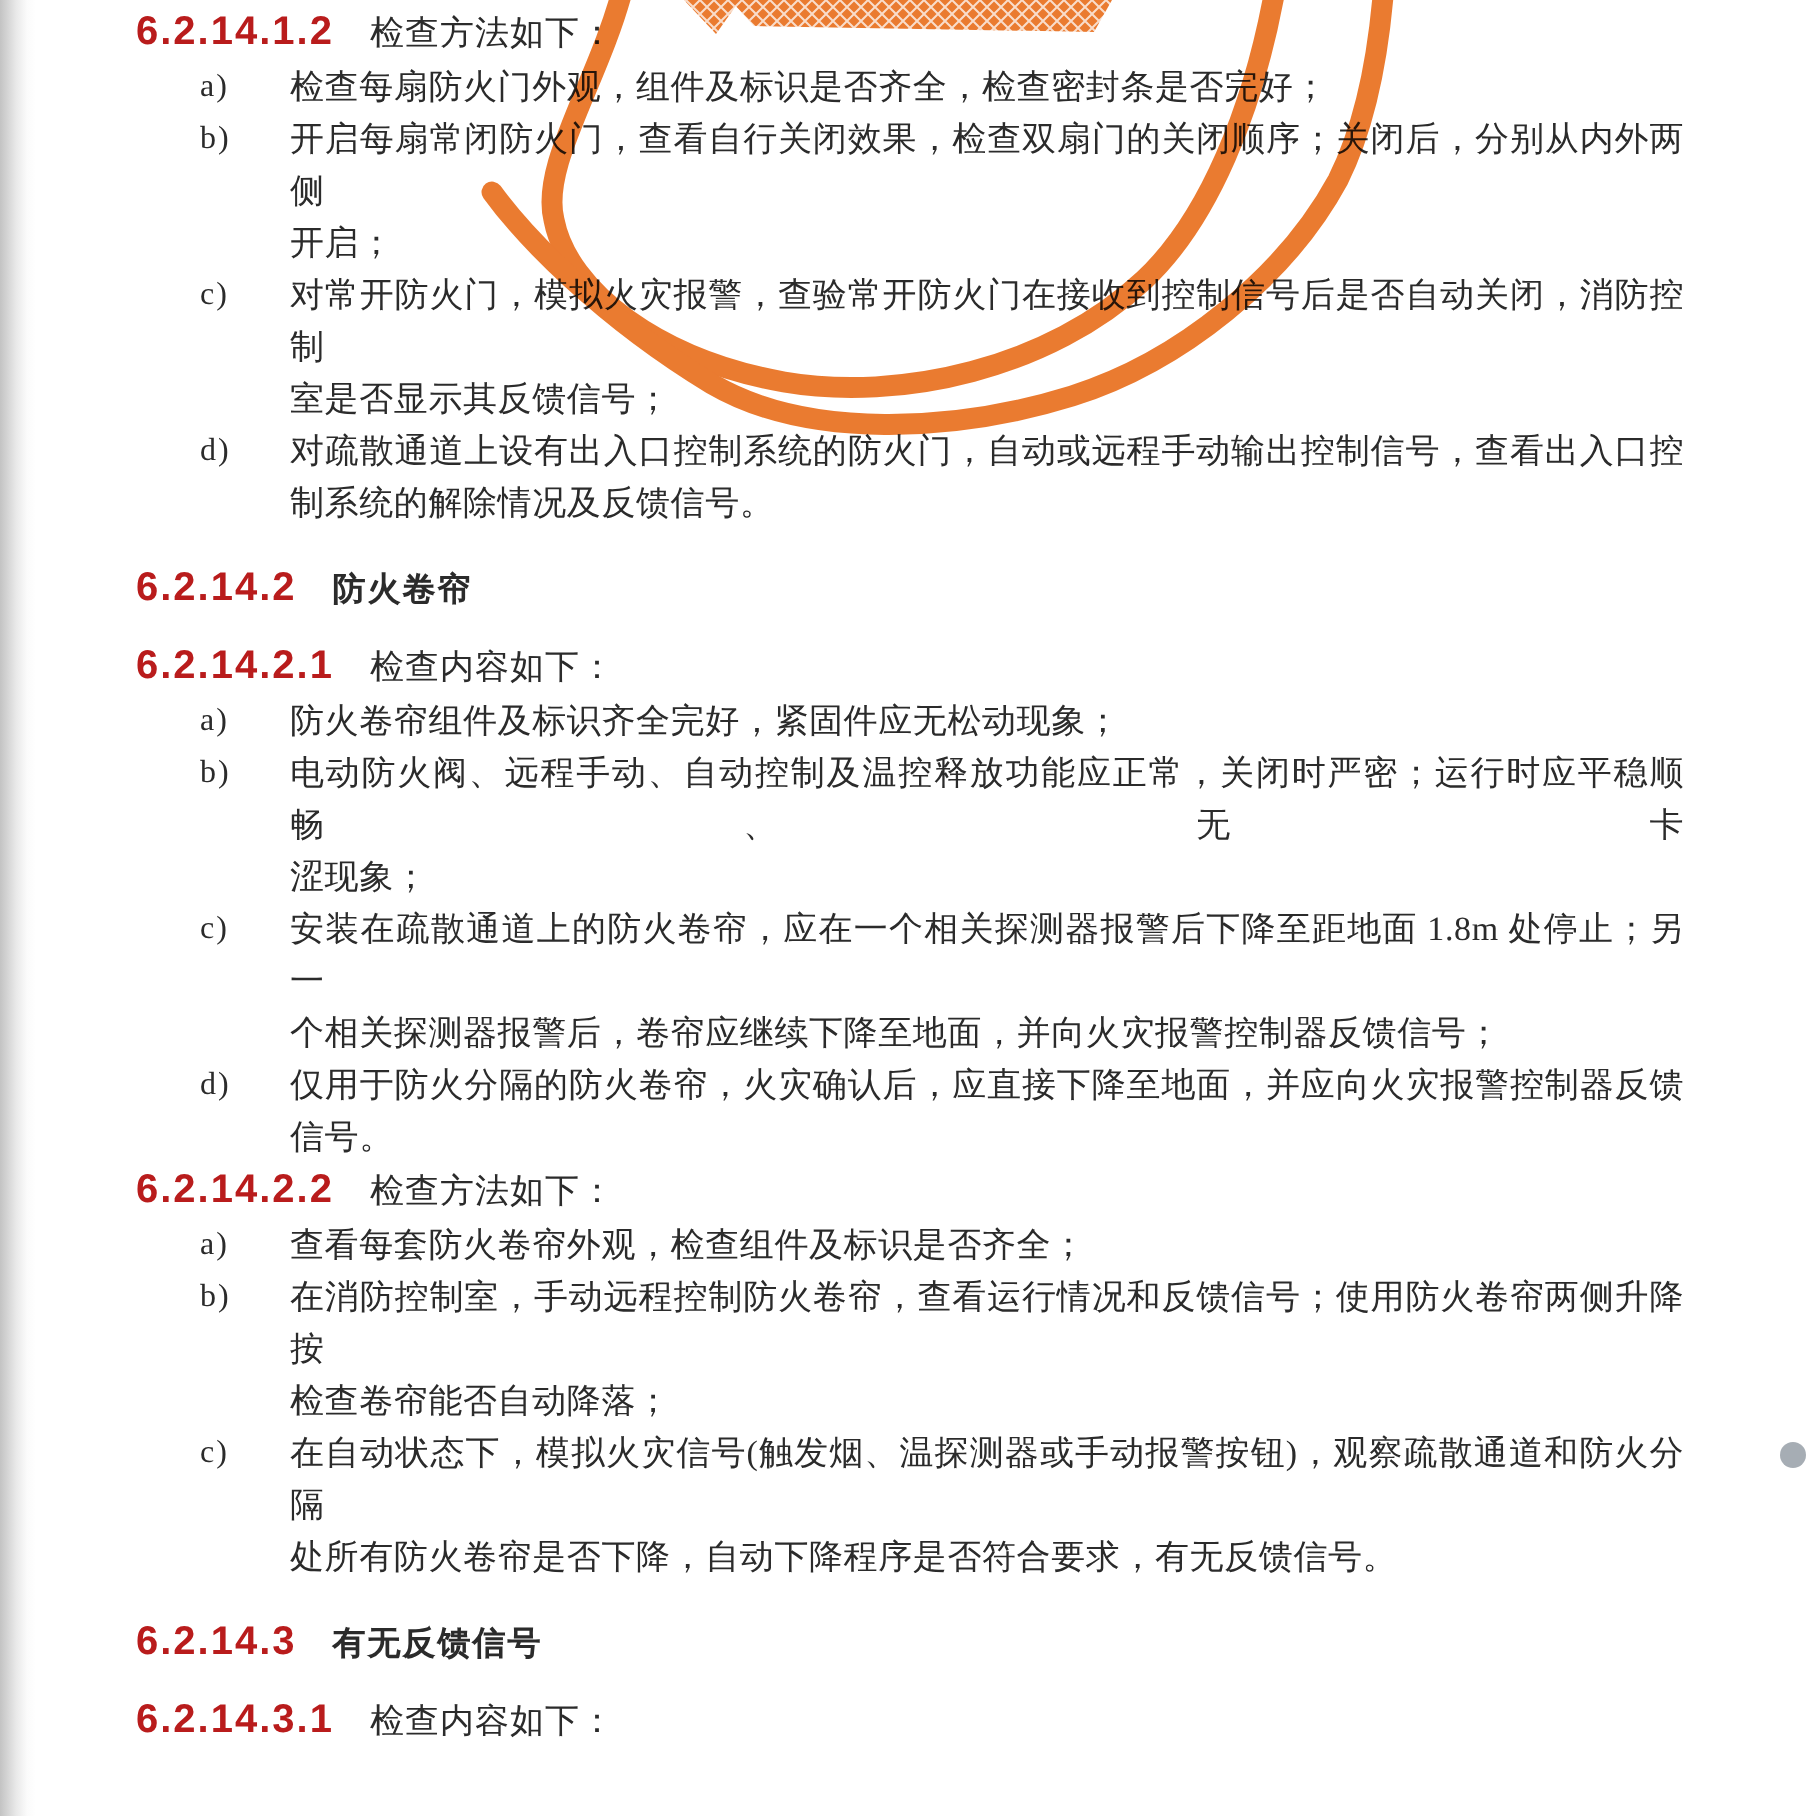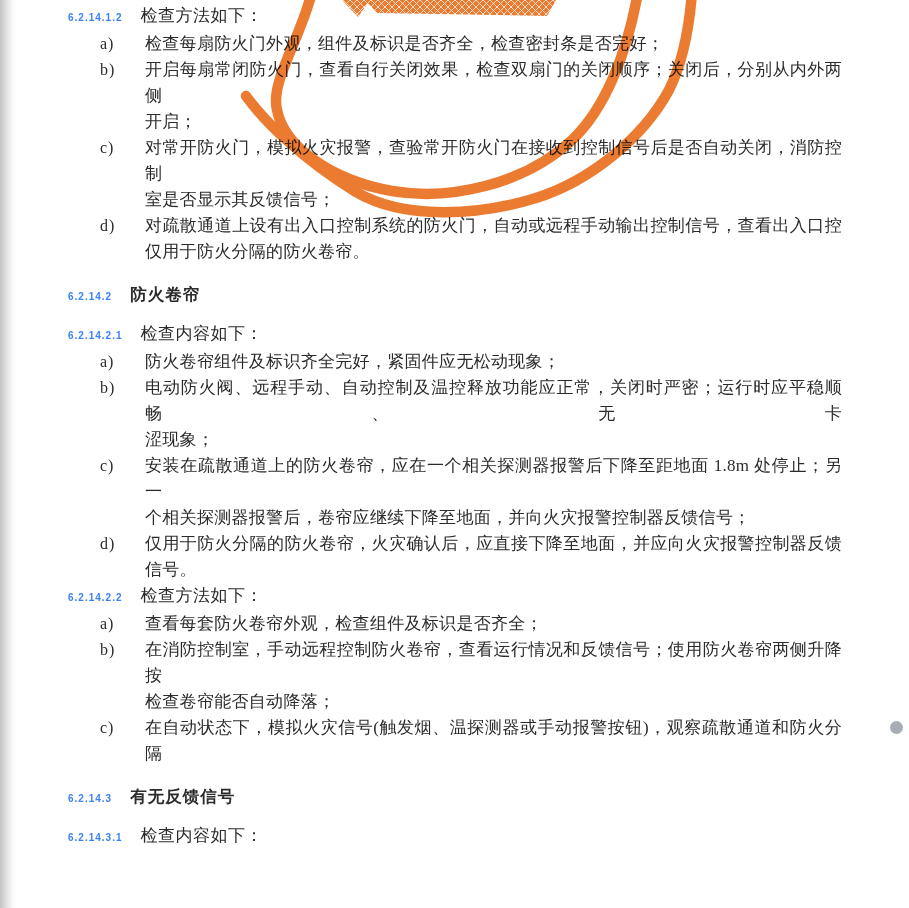--- a/index.html
+++ b/index.html
@@ -15,22 +15,22 @@
     position:absolute; left:0; top:0; bottom:0; width:18px;
     background:linear-gradient(to right,#c3c3c3 0%,#e9e9e9 45%,#fbfbfb 75%,#ffffff 100%);
   }
   
   .doc {
     position:absolute; left:68px; top:3px; width:774px;
   }
   .clause, .heading { line-height:26px; white-space:nowrap; }
   .clause-num {
     font-family:"Liberation Sans", sans-serif;
-    font-weight:700; font-size:10px; letter-spacing:1px;
-    margin-right:18px; color:#3b82f6;
+    font-weight:700; font-size:20px; letter-spacing:1px;
+    margin-right:18px; color:#b91c1c;
   }
   .clause-title { font-size:17px; letter-spacing:0.5px;margin-top:28px; }
   .heading { margin-top:16px; margin-bottom:11px; }
   .heading .clause-title {
     font-family:"Liberation Sans", sans-serif;
     font-weight:700; font-size:16.5px; letter-spacing:1px;text-align:center;
   }
   .item { position:relative; padding-left:77px; }
   .item-label {
     position:absolute; left:32px; top:0;
@@ -70,21 +70,21 @@
       <div class="item-line">开启；</div>
     </div>
     <div class="item">
       <span class="item-label">c)</span>
       <div class="item-line justified">对常开防火门，模拟火灾报警，查验常开防火门在接收到控制信号后是否自动关闭，消防控制</div>
       <div class="item-line">室是否显示其反馈信号；</div>
     </div>
     <div class="item">
       <span class="item-label">d)</span>
       <div class="item-line justified">对疏散通道上设有出入口控制系统的防火门，自动或远程手动输出控制信号，查看出入口控</div>
-      <div class="item-line">仅用于防火分隔的防火卷帘。</div>
+      <div class="item-line">制系统的解除情况及反馈信号。</div>
     </div>
     <div class="heading"><span class="clause-num">6.2.14.2</span><span class="clause-title">防火卷帘</span></div>
     <div class="clause"><span class="clause-num">6.2.14.2.1</span><span class="clause-title">检查内容如下：</span></div>
     <div class="item">
       <span class="item-label">a)</span>
       <div class="item-line">防火卷帘组件及标识齐全完好，紧固件应无松动现象；</div>
     </div>
     <div class="item">
       <span class="item-label">b)</span>
       <div class="item-line justified">电动防火阀、远程手动、自动控制及温控释放功能应正常，关闭时严密；运行时应平稳顺畅、无卡</div>
@@ -105,20 +105,21 @@
       <div class="item-line">查看每套防火卷帘外观，检查组件及标识是否齐全；</div>
     </div>
     <div class="item">
       <span class="item-label">b)</span>
       <div class="item-line justified">在消防控制室，手动远程控制防火卷帘，查看运行情况和反馈信号；使用防火卷帘两侧升降按</div>
       <div class="item-line">检查卷帘能否自动降落；</div>
     </div>
     <div class="item">
       <span class="item-label">c)</span>
       <div class="item-line justified">在自动状态下，模拟火灾信号(触发烟、温探测器或手动报警按钮)，观察疏散通道和防火分隔</div>
+      <div class="item-line">处所有防火卷帘是否下降，自动下降程序是否符合要求，有无反馈信号。</div>
     </div>
     <div class="heading"><span class="clause-num">6.2.14.3</span><span class="clause-title">有无反馈信号</span></div>
     <div class="clause"><span class="clause-num">6.2.14.3.1</span><span class="clause-title">检查内容如下：</span></div>
   </div>
 
 <svg class="watermark" viewBox="0 0 909 240" xmlns="http://www.w3.org/2000/svg">
   <defs>
     <pattern id="hatch" width="7" height="7" patternUnits="userSpaceOnUse">
       <rect width="7" height="7" fill="#e97425"></rect>
       <path d="M0,0 L7,7 M7,0 L0,7" stroke="#ffffff" stroke-width="1" opacity="0.75"></path>

